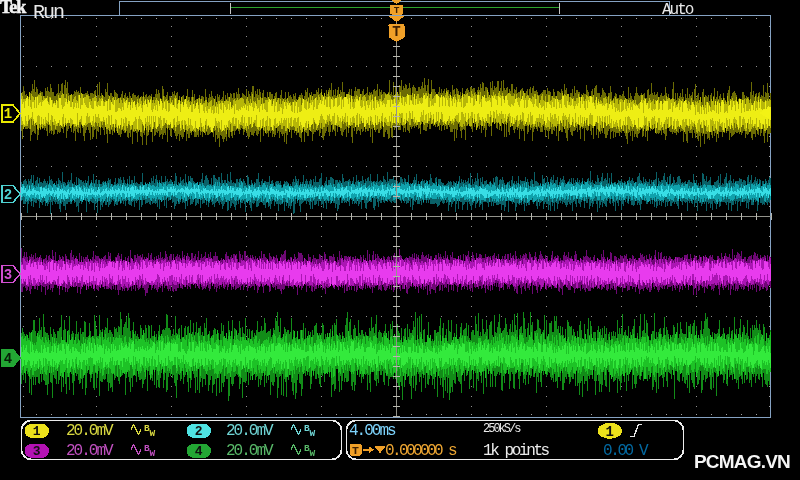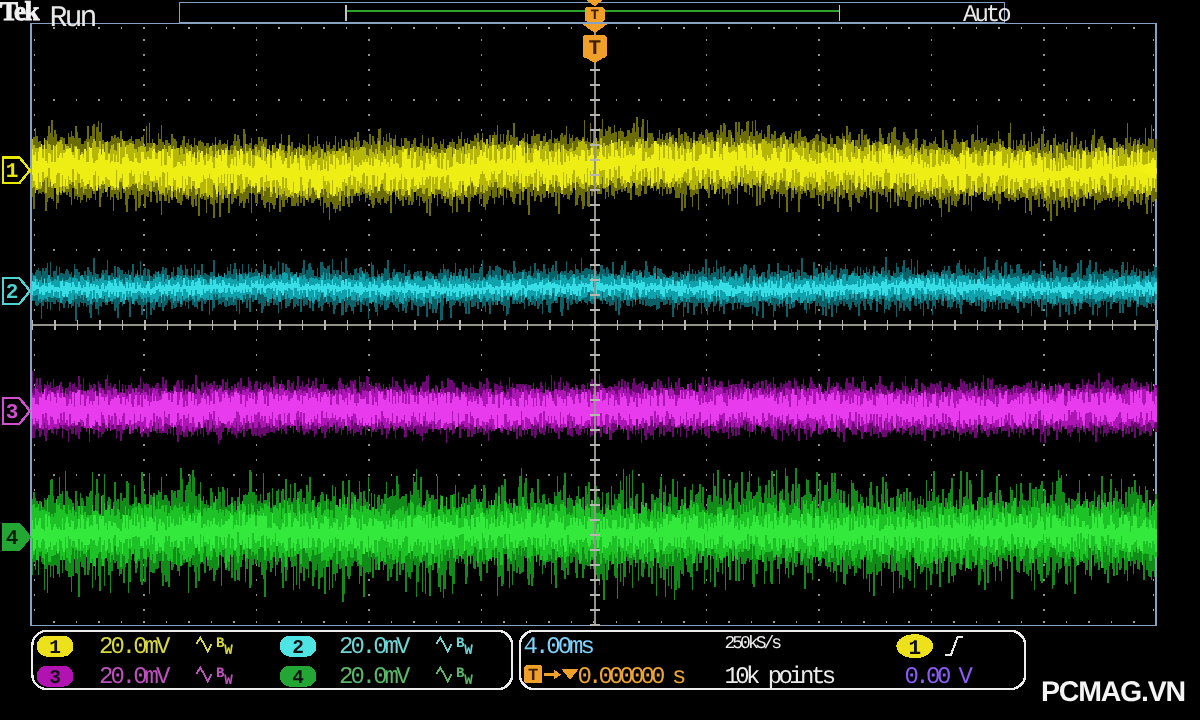--- a/index.html
+++ b/index.html
@@ -83,22 +83,22 @@
       <text x="309.5" y="436.0" fill="#6fd4d4" font-size="9.5" font-weight="bold">W</text>
       <path d="M131 449.5l2.5 -4.6l2.5 4.6l2.5 4.6l2.5 -4.6" stroke="#c050c0" fill="none" stroke-width="1.25"></path>
       <text x="144" y="451.0" fill="#c050c0" font-size="9.5" font-weight="bold">B</text>
       <text x="149.5" y="456.0" fill="#c050c0" font-size="9.5" font-weight="bold">W</text>
       <path d="M291 449.5l2.5 -4.6l2.5 4.6l2.5 4.6l2.5 -4.6" stroke="#58b868" fill="none" stroke-width="1.25"></path>
       <text x="304" y="451.0" fill="#58b868" font-size="9.5" font-weight="bold">B</text>
       <text x="309.5" y="456.0" fill="#58b868" font-size="9.5" font-weight="bold">W</text>
 </svg></div>
 <div style="position:absolute;left:0px;top:-2px;color:#f2f2f2;font-family:'Liberation Serif',serif;font-weight:bold;font-size:18px;letter-spacing:-1px;-webkit-text-stroke:0.6px #f2f2f2;">Tek</div>
 <div style="position:absolute;left:33px;top:2px;color:#e8e8e8;font-size:20px;letter-spacing:-2.0px;">Run</div>
-<div style="position:absolute;left:642px;top:2px;color:#e8e8e8;font-size:16px;letter-spacing:-2.0px;">Auto</div>
+<div style="position:absolute;left:662px;top:2px;color:#e8e8e8;font-size:16px;letter-spacing:-2.0px;">Auto</div>
 <div style="position:absolute;left:66px;top:423px;color:#d8d840;font-size:16px;letter-spacing:-2.0px;">20.0mV</div>
 <div style="position:absolute;left:226px;top:423px;color:#6fd4d4;font-size:16px;letter-spacing:-2.0px;">20.0mV</div>
 <div style="position:absolute;left:66px;top:443px;color:#c050c0;font-size:16px;letter-spacing:-2.0px;">20.0mV</div>
 <div style="position:absolute;left:226px;top:443px;color:#58b868;font-size:16px;letter-spacing:-2.0px;">20.0mV</div>
 <div style="position:absolute;left:349px;top:423px;color:#7dd3fc;font-size:16px;letter-spacing:-2.0px;">4.00ms</div>
 <div style="position:absolute;left:483px;top:423px;color:#ececec;font-size:12px;letter-spacing:-2.0px;">250kS/s</div>
-<div style="position:absolute;left:483px;top:443px;color:#ececec;font-size:16px;letter-spacing:-2.4px;">10k points</div>
+<div style="position:absolute;left:483px;top:443px;color:#ececec;font-size:16px;letter-spacing:-2.4px;">1k points</div>
 <div style="position:absolute;left:385px;top:443px;color:#eda632;font-size:16px;letter-spacing:-2.6px;">0.000000 s</div>
-<div style="position:absolute;left:603px;top:443px;color:#8b5cf6;font-size:16px;letter-spacing:-2.4px;">0.00 V</div>
+<div style="position:absolute;left:603px;top:443px;color:#0369a1;font-size:16px;letter-spacing:-2.4px;">0.00 V</div>
 <div style="position:absolute;left:694px;top:452px;color:#f5f5f5;font-family:'Liberation Sans',sans-serif;font-weight:bold;font-size:19px;letter-spacing:-0.8px;">PCMAG.VN</div>
 </body></html>

